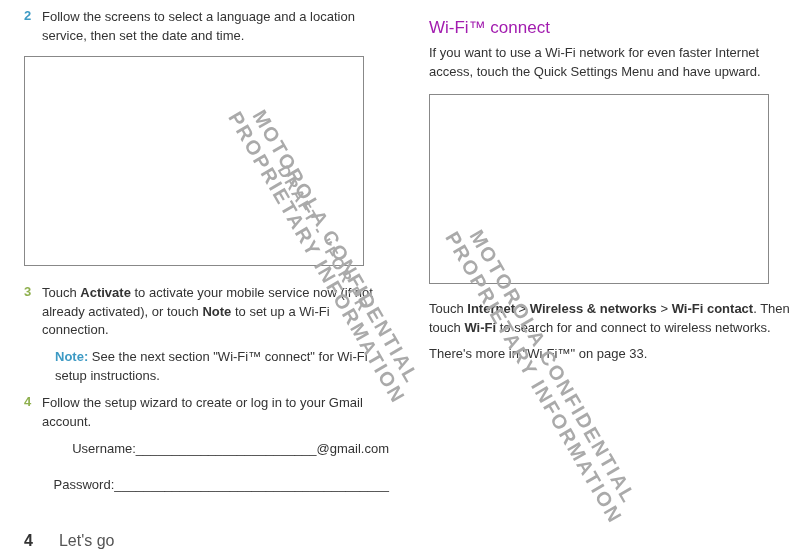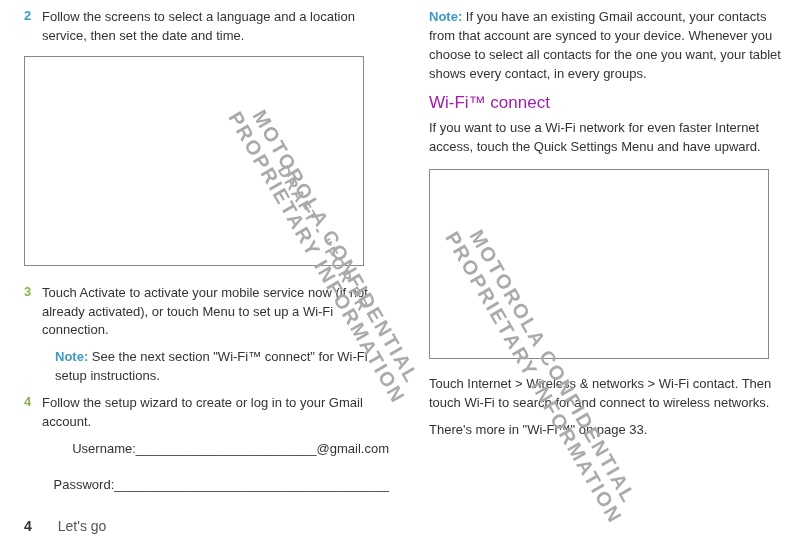--- a/index.html
+++ b/index.html
@@ -41,21 +41,21 @@
     .step-body {
       flex: 1;
       line-height: 1.45;
     }
     .step-body-indent {
       margin-left: 31px;
       line-height: 1.45;
       margin-bottom: 8px;
     }
     .bold {
-      font-weight: normal;
+      font-weight: bold;
     }
     .img-box {
       border: 1px solid #888;
       width: 340px;
       height: 210px;
       margin: 10px 0 18px 0;
     }
     .img-box-right {
       border: 1px solid #888;
       width: 340px;
@@ -77,23 +77,23 @@
       margin-bottom: 8px;
     }
     .field-line {
       margin-top: 8px;
       margin-bottom: 18px;
       line-height: 1.45;
       text-align: right;
     }
     .footer {
       position: absolute;
-      bottom: 24px;
+      bottom: 8px;
       left: 24px;
-      font-size: 14px;
+      font-size: 16px;
       color: #555;
     }
     .footer-num {
       font-weight: bold;
       color: #333;
       margin-right: 26px;
     }
     .watermark {
       position: absolute;
       color: #aaa;
@@ -136,21 +136,21 @@
     <div class="step">
       <div class="step-num">2</div>
       <div class="step-body">Follow the screens to select a language and a location service, then set the date and time.</div>
     </div>
 
     <div class="img-box"></div>
 
     <div class="step">
       <div class="step-num green">3</div>
       <div class="step-body">
-        <span>Touch </span><span class="bold">Activate</span><span> to activate your mobile service now (if not already activated), or touch </span><span class="bold">Menu</span><span> to set up a Wi-Fi connection.</span>
+        <span>Touch </span><span class="bold">Activate</span><span> to activate your mobile service now (if not already activated), or touch </span><span class="bold">Note</span><span> to set up a Wi-Fi connection.</span>
       </div>
     </div>
 
     <div class="step-body-indent">
       <span class="note-label">Note: </span><span>See the next section "Wi-Fi™ connect" for Wi-Fi setup instructions.</span>
     </div>
 
     <div class="step">
       <div class="step-num green">4</div>
       <div class="step-body">Follow the setup wizard to create or log in to your Gmail account.</div>
@@ -162,23 +162,20 @@
     </div>
 
     <div class="field-line">
       <span>Password:</span><span>______________________________________</span>
     </div>
 
   </div>
 
   <div class="col">
 
-    <div class="para">
-      <span class="note-label">Note: </span><span>If you have an existing Gmail account, your contacts from that account are synced to your device. Whenever you choose to select all contacts for the one you want, your tablet shows every contact, in every groups.</span>
-    </div>
 
     <div class="section-heading">Wi-Fi™ connect</div>
 
     <div class="para">If you want to use a Wi-Fi network for even faster Internet access, touch the Quick Settings Menu and have upward.</div>
 
     <div class="img-box-right"></div>
 
     <div class="para">
       <span>Touch </span><span class="bold">Internet</span><span> &gt; </span><span class="bold">Wireless &amp; networks</span><span> &gt; </span><span class="bold">Wi-Fi contact</span><span>. Then touch </span><span class="bold">Wi-Fi</span><span> to search for and connect to wireless networks.</span>
     </div>

